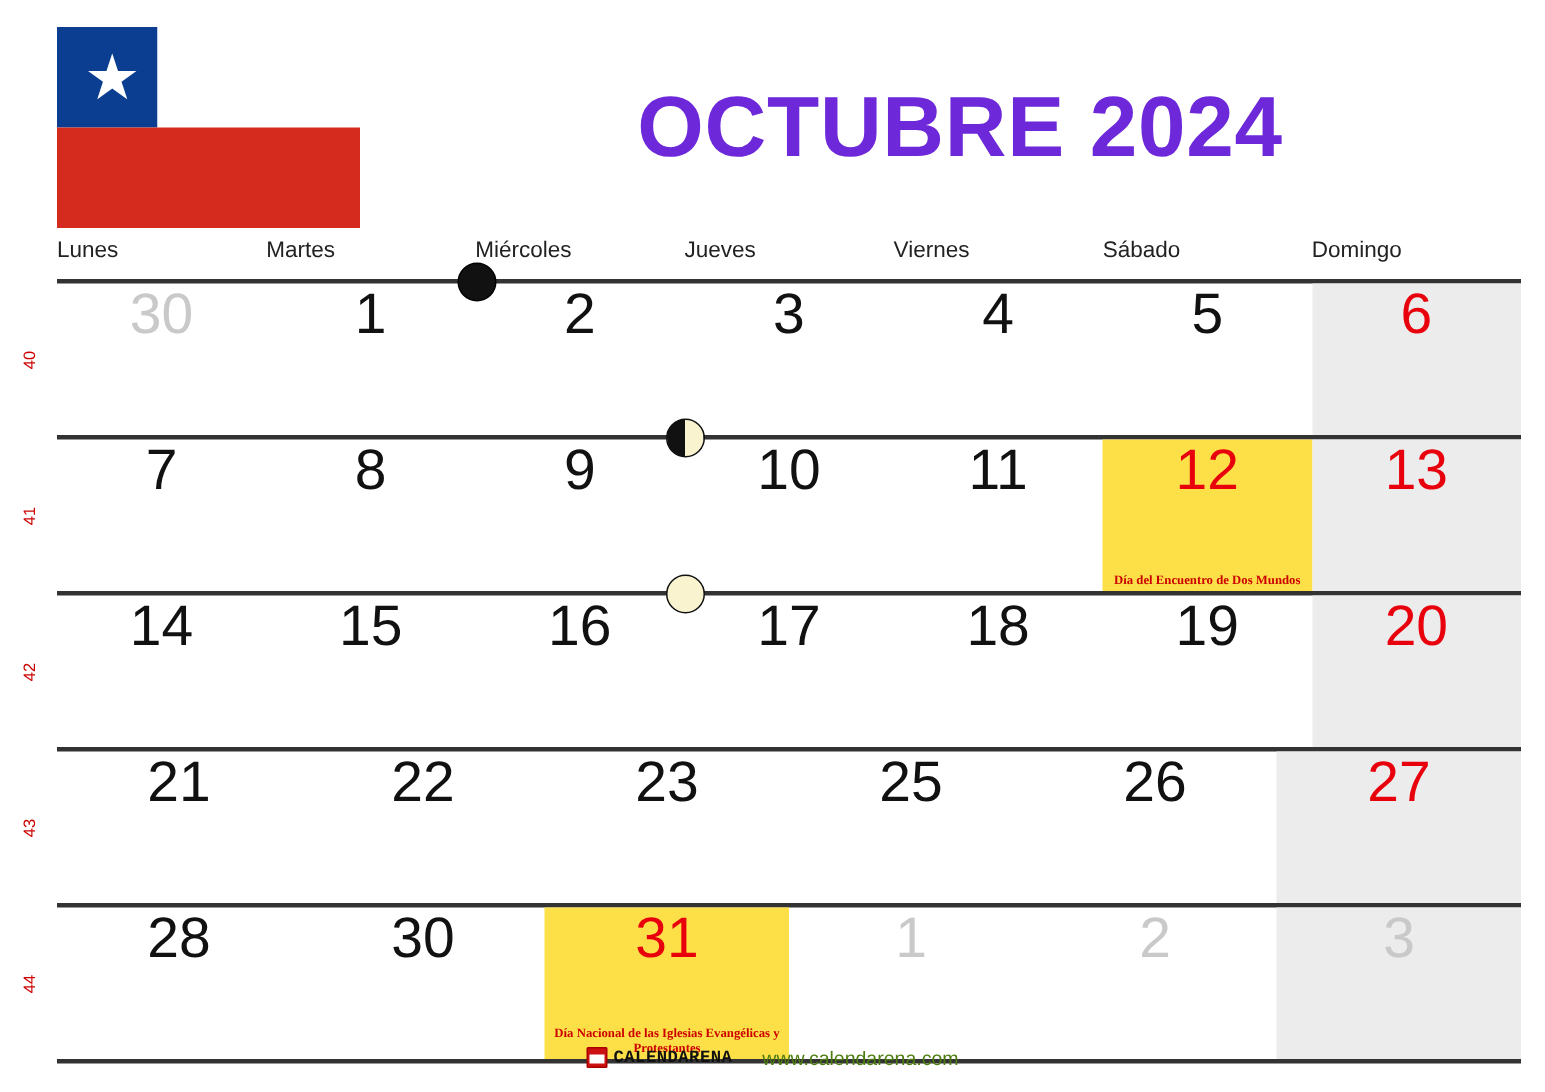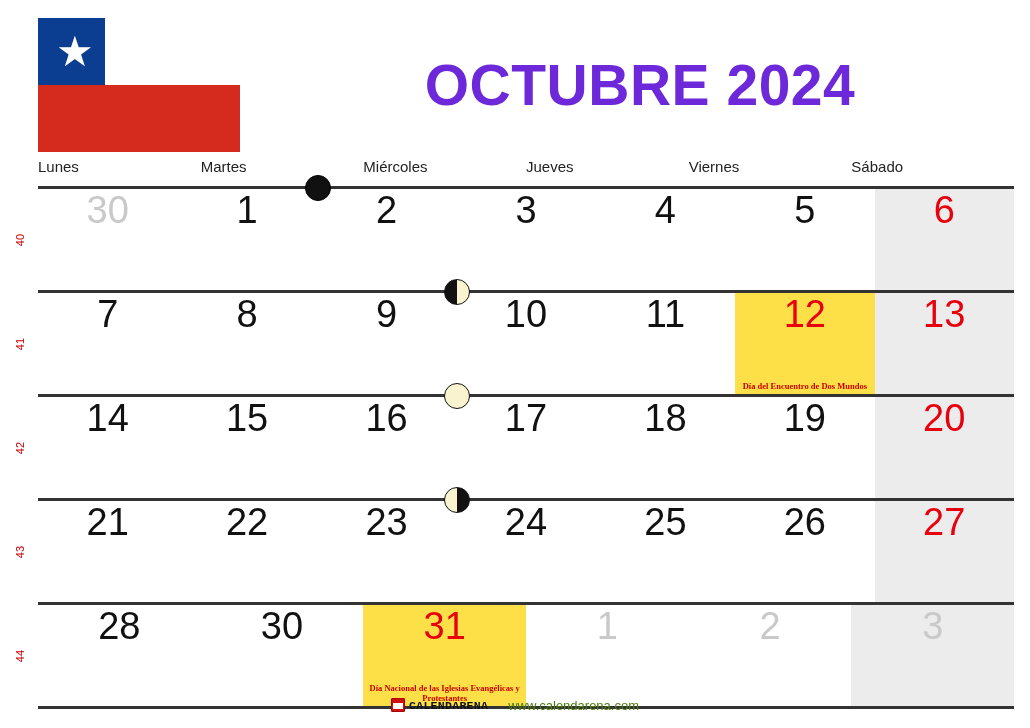--- a/index.html
+++ b/index.html
@@ -239,20 +239,21 @@
 
 <div class="calendar">
 
   <div class="weekdays">
     <div class="weekday">Lunes</div>
     <div class="weekday">Martes</div>
     <div class="weekday">Miércoles</div>
     <div class="weekday">Jueves</div>
     <div class="weekday">Viernes</div>
     <div class="weekday">Sábado</div>
+    <div class="weekday">Domingo</div>
   </div>
 
   <div class="weeks">
 
     <div class="week-row">
       <div class="week-num">40</div>
       <div class="day">
         <span class="daynum muted">30</span>
       </div>
       <div class="day">
@@ -332,24 +333,20 @@
     <div class="week-row">
       <div class="week-num">43</div>
       <div class="day">
         <span class="daynum">21</span>
       </div>
       <div class="day">
         <span class="daynum">22</span>
       </div>
       <div class="day">
         <span class="daynum">23</span>
-      </div>
-      <div class="day">
-        <span class="moon last-quarter pos-left"></span>
-        <span class="daynum">24</span>
       </div>
       <div class="day">
         <span class="daynum">25</span>
       </div>
       <div class="day">
         <span class="daynum">26</span>
       </div>
       <div class="day weekend-bg">
         <span class="daynum red">27</span>
       </div>

